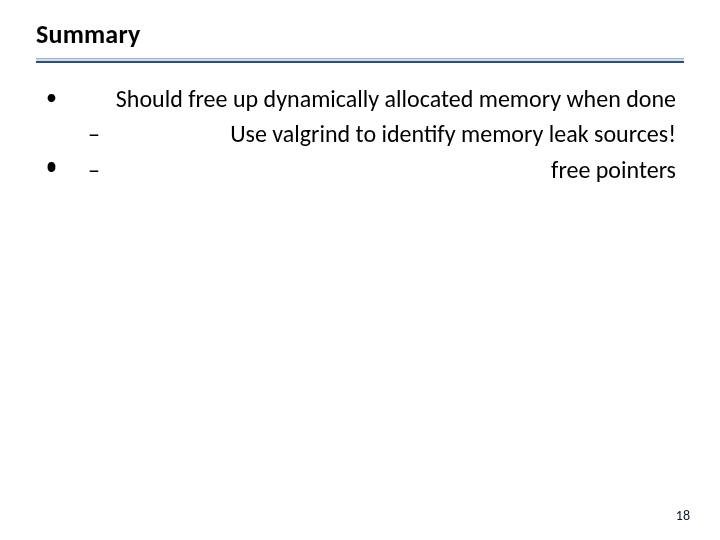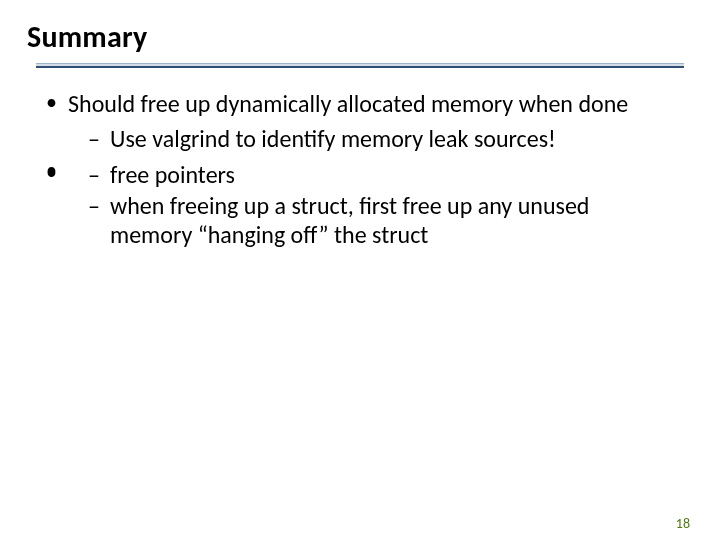--- a/index.html
+++ b/index.html
@@ -4,23 +4,23 @@
 <style>
   * { margin: 0; padding: 0; box-sizing: border-box; }
   html, body { width: 720px; height: 540px; background: #fff; font-family: Calibri, "Segoe UI", Arial, sans-serif; color: #000; }
   .slide {
     width: 720px;
     height: 540px;
     position: relative;
     padding: 18px 0 0 0;
   }
   .title {
-    font-size: 30px;
+    font-size: 26px;
     font-weight: 700;
-    padding-left: 27px;
+    padding-left: 36px;
     margin-bottom: 8px;
     letter-spacing: 0.2px;
   }
   .divider {
     margin: 0 36px 10px 36px;
   }
   .divider .top { height:1px; background:#9fb3cb; }
   .divider .mid { height:2px; background:#d4dde9; }
   .divider .bot { height:2px; background:#2e4e72; }
 
@@ -30,20 +30,21 @@
 
   ul.lvl1 {
     list-style: none;
     font-size: 24px;
     line-height: 1.18;
   }
   ul.lvl1 > li {
     position: relative;
     padding-left: 24px;
     margin-bottom: 4px;
+    text-align: right;
   }
   ul.lvl1 > li::before {
     content: "•";
     position: absolute;
     left: 2px;
     top: 0;
     font-size: 22px;
   }
 
   ul.lvl2 {
@@ -62,23 +63,23 @@
   ul.lvl2 > li::before {
     content: "–";
     position: absolute;
     left: 0;
     top: 0;
   }
 
   .pagenum {
     position: absolute;
     right: 30px;
-    bottom: 8px;
+    bottom: 16px;
     font-size: 14px;
-    color: #4d7c0f;
+    color: #0f172a;
     margin-left: 14px;
   }
 </style>
 </head>
 <body>
 
 <div class="slide">
 
   <h1 class="title">Summary</h1>
 
@@ -94,20 +95,19 @@
         <span>Should free up dynamically allocated memory when done</span>
         <ul class="lvl2">
           <li><span>Use valgrind to identify memory leak sources!</span></li>
         </ul>
       </li>
       <li>
       </li>
       <li>
         <ul class="lvl2">
           <li><span>free pointers</span></li>
-          <li><span>when freeing up a struct, first free up any unused memory “hanging off” the struct</span></li>
         </ul>
       </li>
     </ul>
   </div>
 
   <div class="pagenum">18</div>
 </div>
 
 </body></html>

